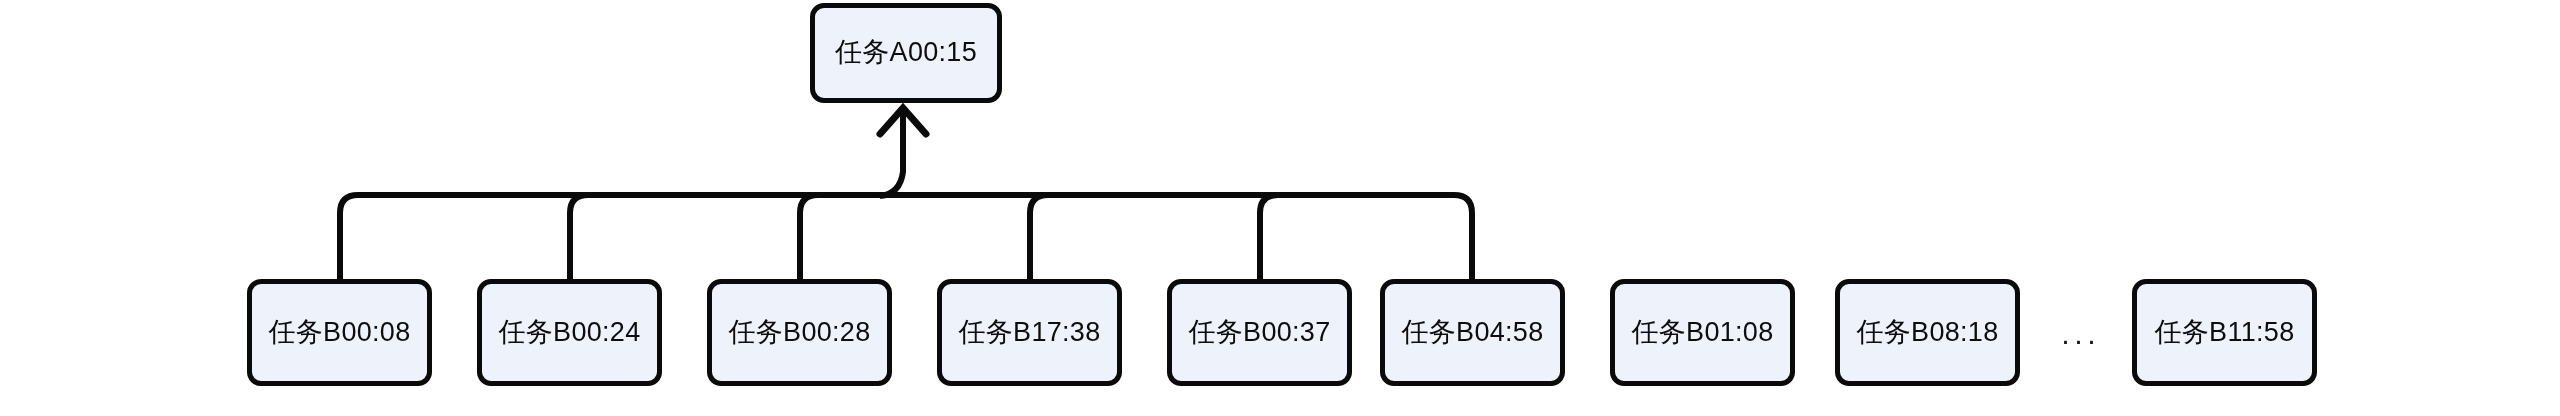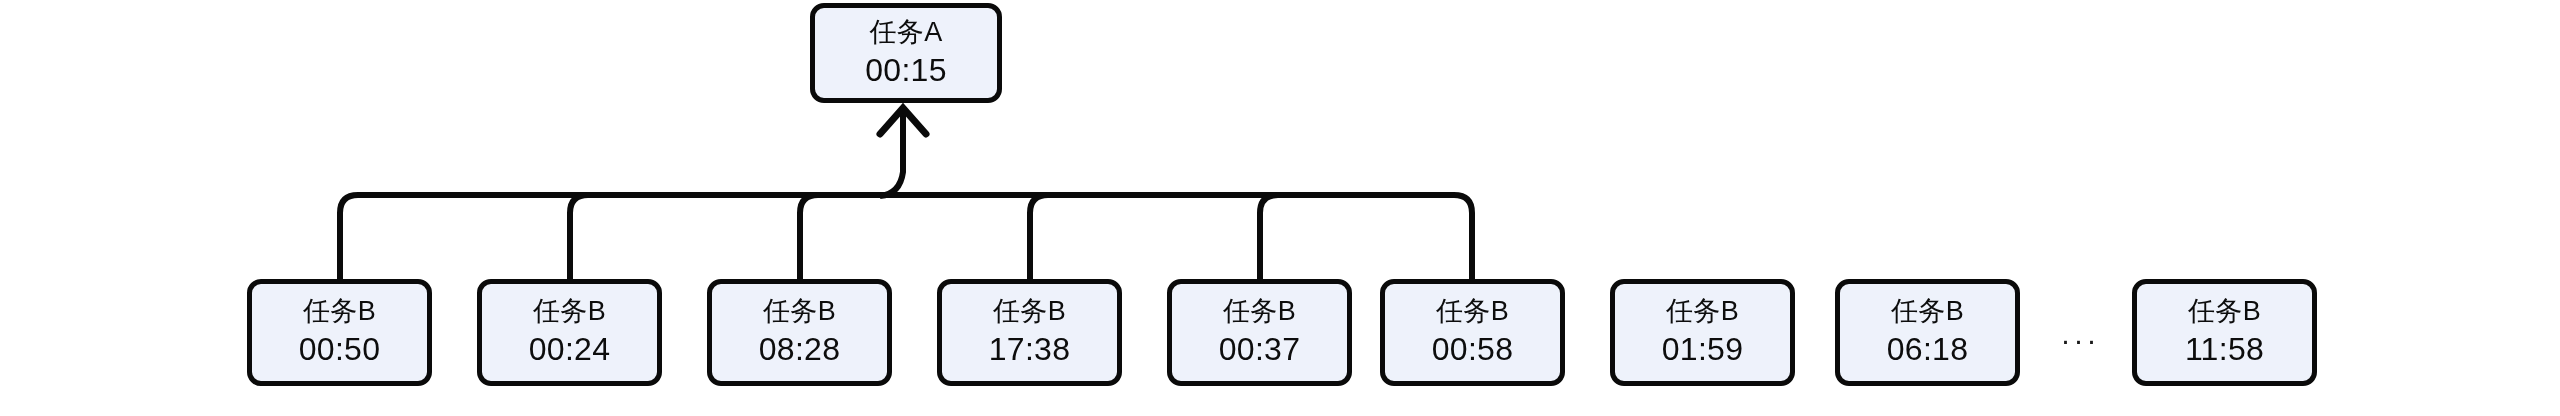--- a/index.html
+++ b/index.html
@@ -25,32 +25,31 @@
     height: 416px;
     pointer-events: none;
   }
   .node {
     position: absolute;
     box-sizing: border-box;
     background: #eef2fb;
     border: 5px solid #0a0a0a;
     border-radius: 14px;
     display: flex;
-    flex-direction: column;
     align-items: center;
     justify-content: center;
     color: #0d0d0d;
     line-height: 1.30;
   }
   .node-title {
     font-size: 27px;
     letter-spacing: 0.3px;
   }
   .node-time {
-    font-size: 32px;
+    font-size: 27px;
     letter-spacing: 0.3px;
   }
   #root-node {
     left: 810px;
     top: 3px;
     width: 192px;
     height: 100px;
   }
   .leaf-node {
     top: 279px;
@@ -101,56 +100,56 @@
     </g>
   </svg>
 
   <div class="node" id="root-node">
     <span class="node-title">任务A</span>
     <span class="node-time">00:15</span>
   </div>
 
   <div class="node leaf-node" style="left:247px">
     <span class="node-title">任务B</span>
-    <span class="node-time">00:50</span>
+    <span class="node-time">00:08</span>
   </div>
 
   <div class="node leaf-node" style="left:477px">
     <span class="node-title">任务B</span>
     <span class="node-time">00:24</span>
   </div>
 
   <div class="node leaf-node" style="left:707px">
     <span class="node-title">任务B</span>
-    <span class="node-time">08:28</span>
+    <span class="node-time">00:28</span>
   </div>
 
   <div class="node leaf-node" style="left:937px">
     <span class="node-title">任务B</span>
     <span class="node-time">17:38</span>
   </div>
 
   <div class="node leaf-node" style="left:1167px">
     <span class="node-title">任务B</span>
     <span class="node-time">00:37</span>
   </div>
 
   <div class="node leaf-node" style="left:1380px">
     <span class="node-title">任务B</span>
-    <span class="node-time">00:58</span>
+    <span class="node-time">04:58</span>
   </div>
 
   <div class="node leaf-node" style="left:1610px">
     <span class="node-title">任务B</span>
-    <span class="node-time">01:59</span>
+    <span class="node-time">01:08</span>
   </div>
 
   <div class="node leaf-node" style="left:1835px">
     <span class="node-title">任务B</span>
-    <span class="node-time">06:18</span>
+    <span class="node-time">08:18</span>
   </div>
 
   <div id="ellipsis-separator">···</div>
 
   <div class="node leaf-node" style="left:2132px">
     <span class="node-title">任务B</span>
     <span class="node-time">11:58</span>
   </div>
 
 </div>

